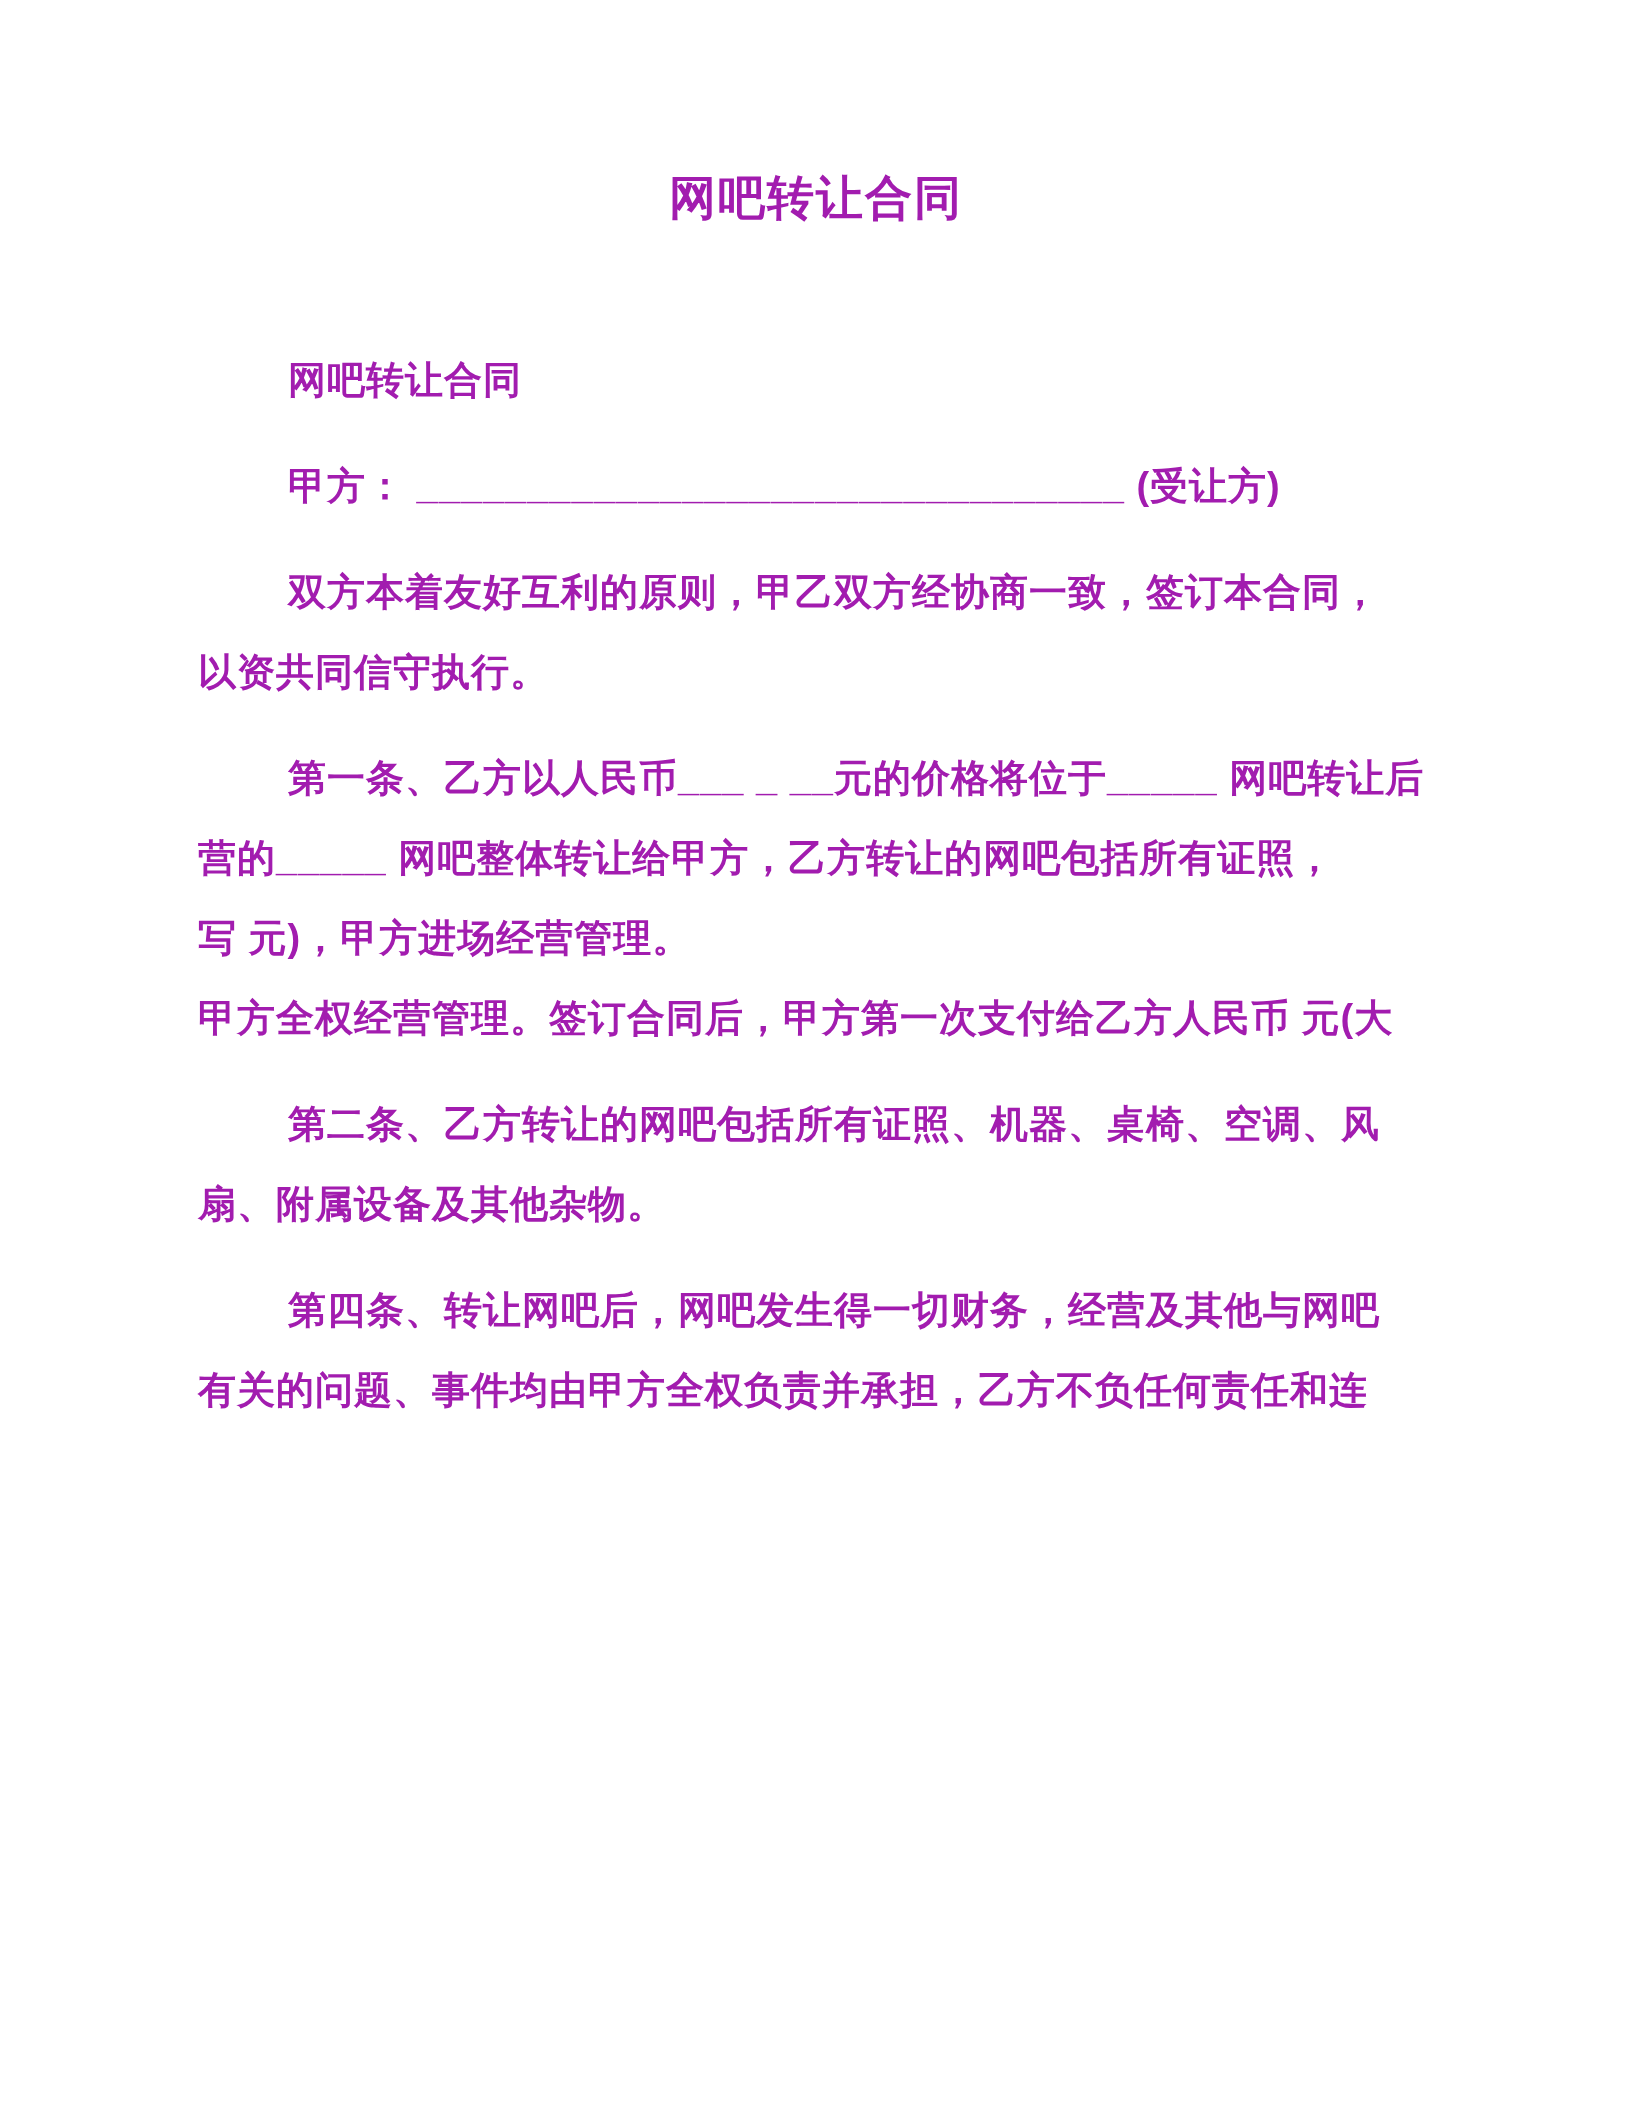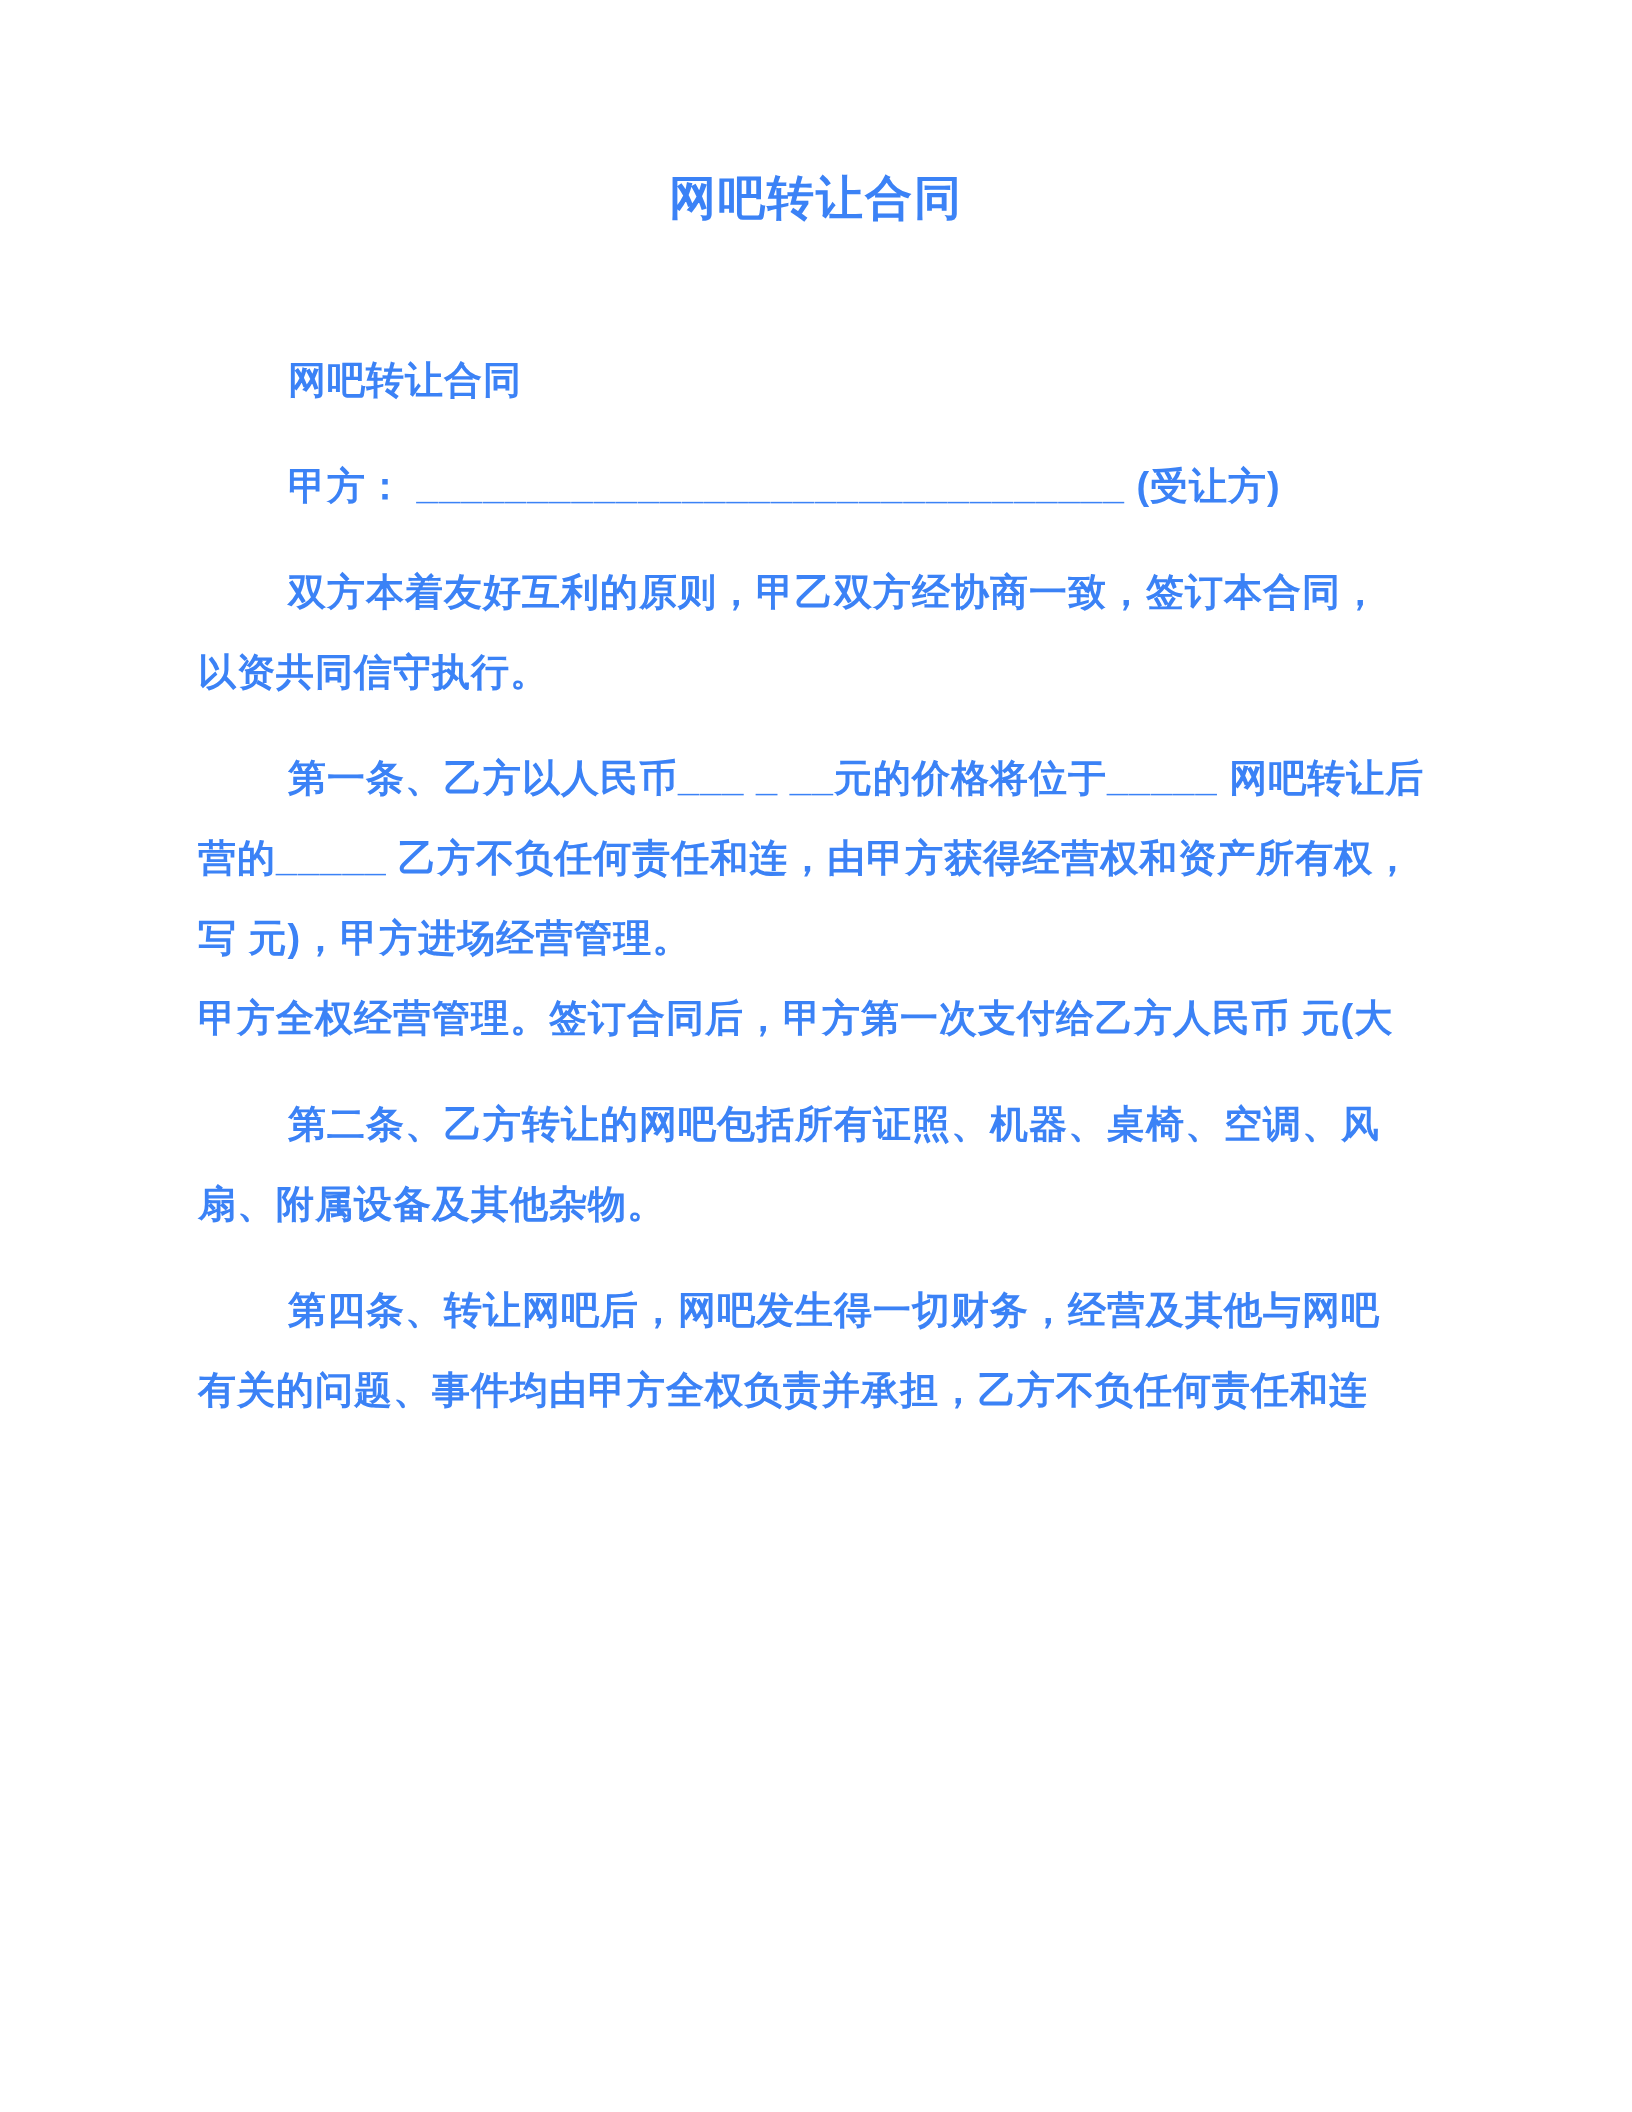--- a/index.html
+++ b/index.html
@@ -5,21 +5,21 @@
   html, body {
     margin: 0;
     padding: 0;
     background: #ffffff;
   }
   .page {
     position: relative;
     width: 1632px;
     height: 2112px;
     background: #ffffff;
-    color: #3b82f6;
+    color: #a21caf;
     font-family: "Liberation Sans", "DejaVu Sans", sans-serif;
     font-weight: 700;
     overflow: hidden;
     box-sizing: border-box;
     padding: 168px 198px 0 198px;
   }
   .doc-title {
     font-size: 47px;
     line-height: 60px;
     text-align: center;
@@ -55,21 +55,21 @@
   </div>
 
 
   <div class="para">
     <div class="line first">双方本着友好互利的原则，甲乙双方经协商一致，签订本合同，</div>
     <div class="line">以资共同信守执行。</div>
   </div>
 
   <div class="para">
     <div class="line first">第一条、乙方以人民币___ _ __元的价格将位于_____ 网吧转让后</div>
-    <div class="line">营的_____ 乙方不负任何责任和连，由甲方获得经营权和资产所有权，</div>
+    <div class="line">营的_____ 网吧整体转让给甲方，乙方转让的网吧包括所有证照，</div>
     <div class="line">写 元)，甲方进场经营管理。</div>
     <div class="line">甲方全权经营管理。签订合同后，甲方第一次支付给乙方人民币 元(大</div>
   </div>
 
   <div class="para">
     <div class="line first">第二条、乙方转让的网吧包括所有证照、机器、桌椅、空调、风</div>
     <div class="line">扇、附属设备及其他杂物。</div>
   </div>
 
 

